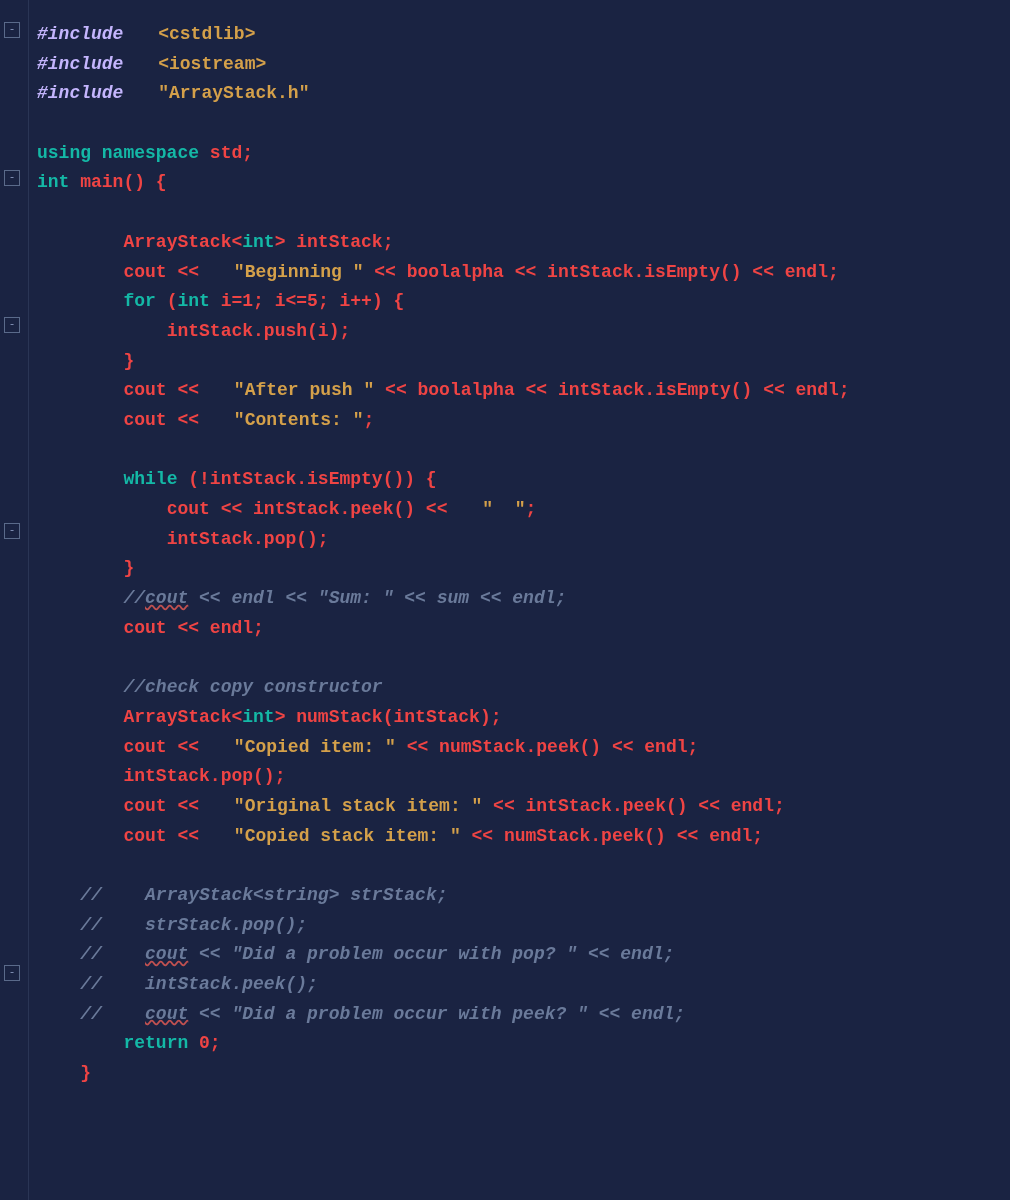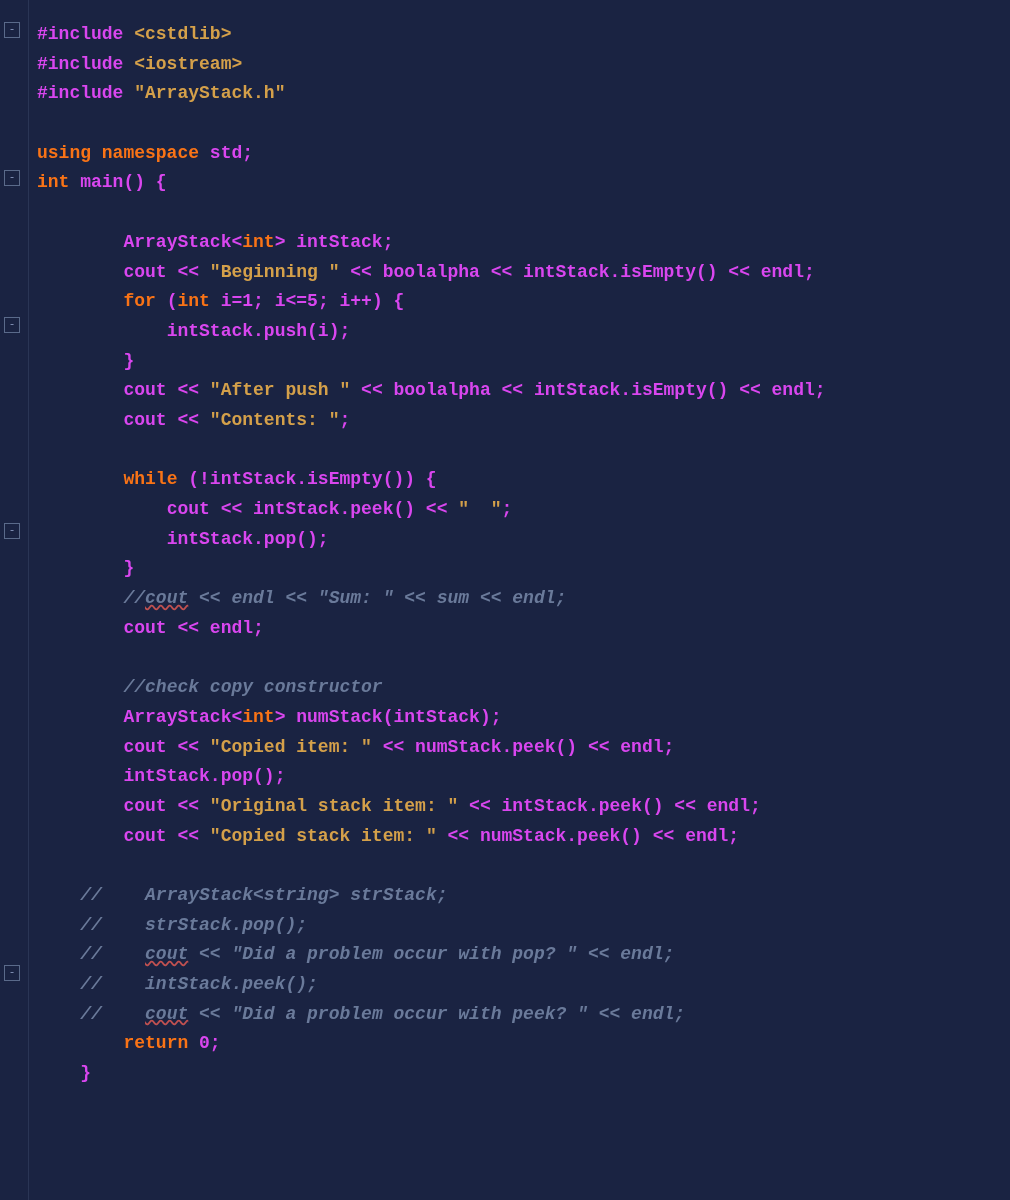--- a/index.html
+++ b/index.html
@@ -34,25 +34,25 @@
     font-size: 11px;
     line-height: 12px;
     text-align: center;
     background: #1a2342;
   }
   .code {
     padding: 20px 10px 20px 8px;
     white-space: pre;
     font-weight: bold;
   }
-  .preproc { color: #d946ef; }
-  .keyword { color: #f97316; }
-  .string { color: #d4a04a; }
+  .preproc { color: #c4b5fd; font-style: italic; }
+  .keyword { color: #14b8a6; }
+  .string { color: #d4a04a; margin-left: 24px; }
   .comment { color: #6a7a9a; font-style: italic; }
-  .default { color: #d946ef; }
+  .default { color: #ef4444; }
   .squiggle {
     text-decoration: underline wavy #c05050;
     text-decoration-skip-ink: none;
     font-style: italic;
   }
 </style>
 </head>
 <body>
 
 <div class="editor">

